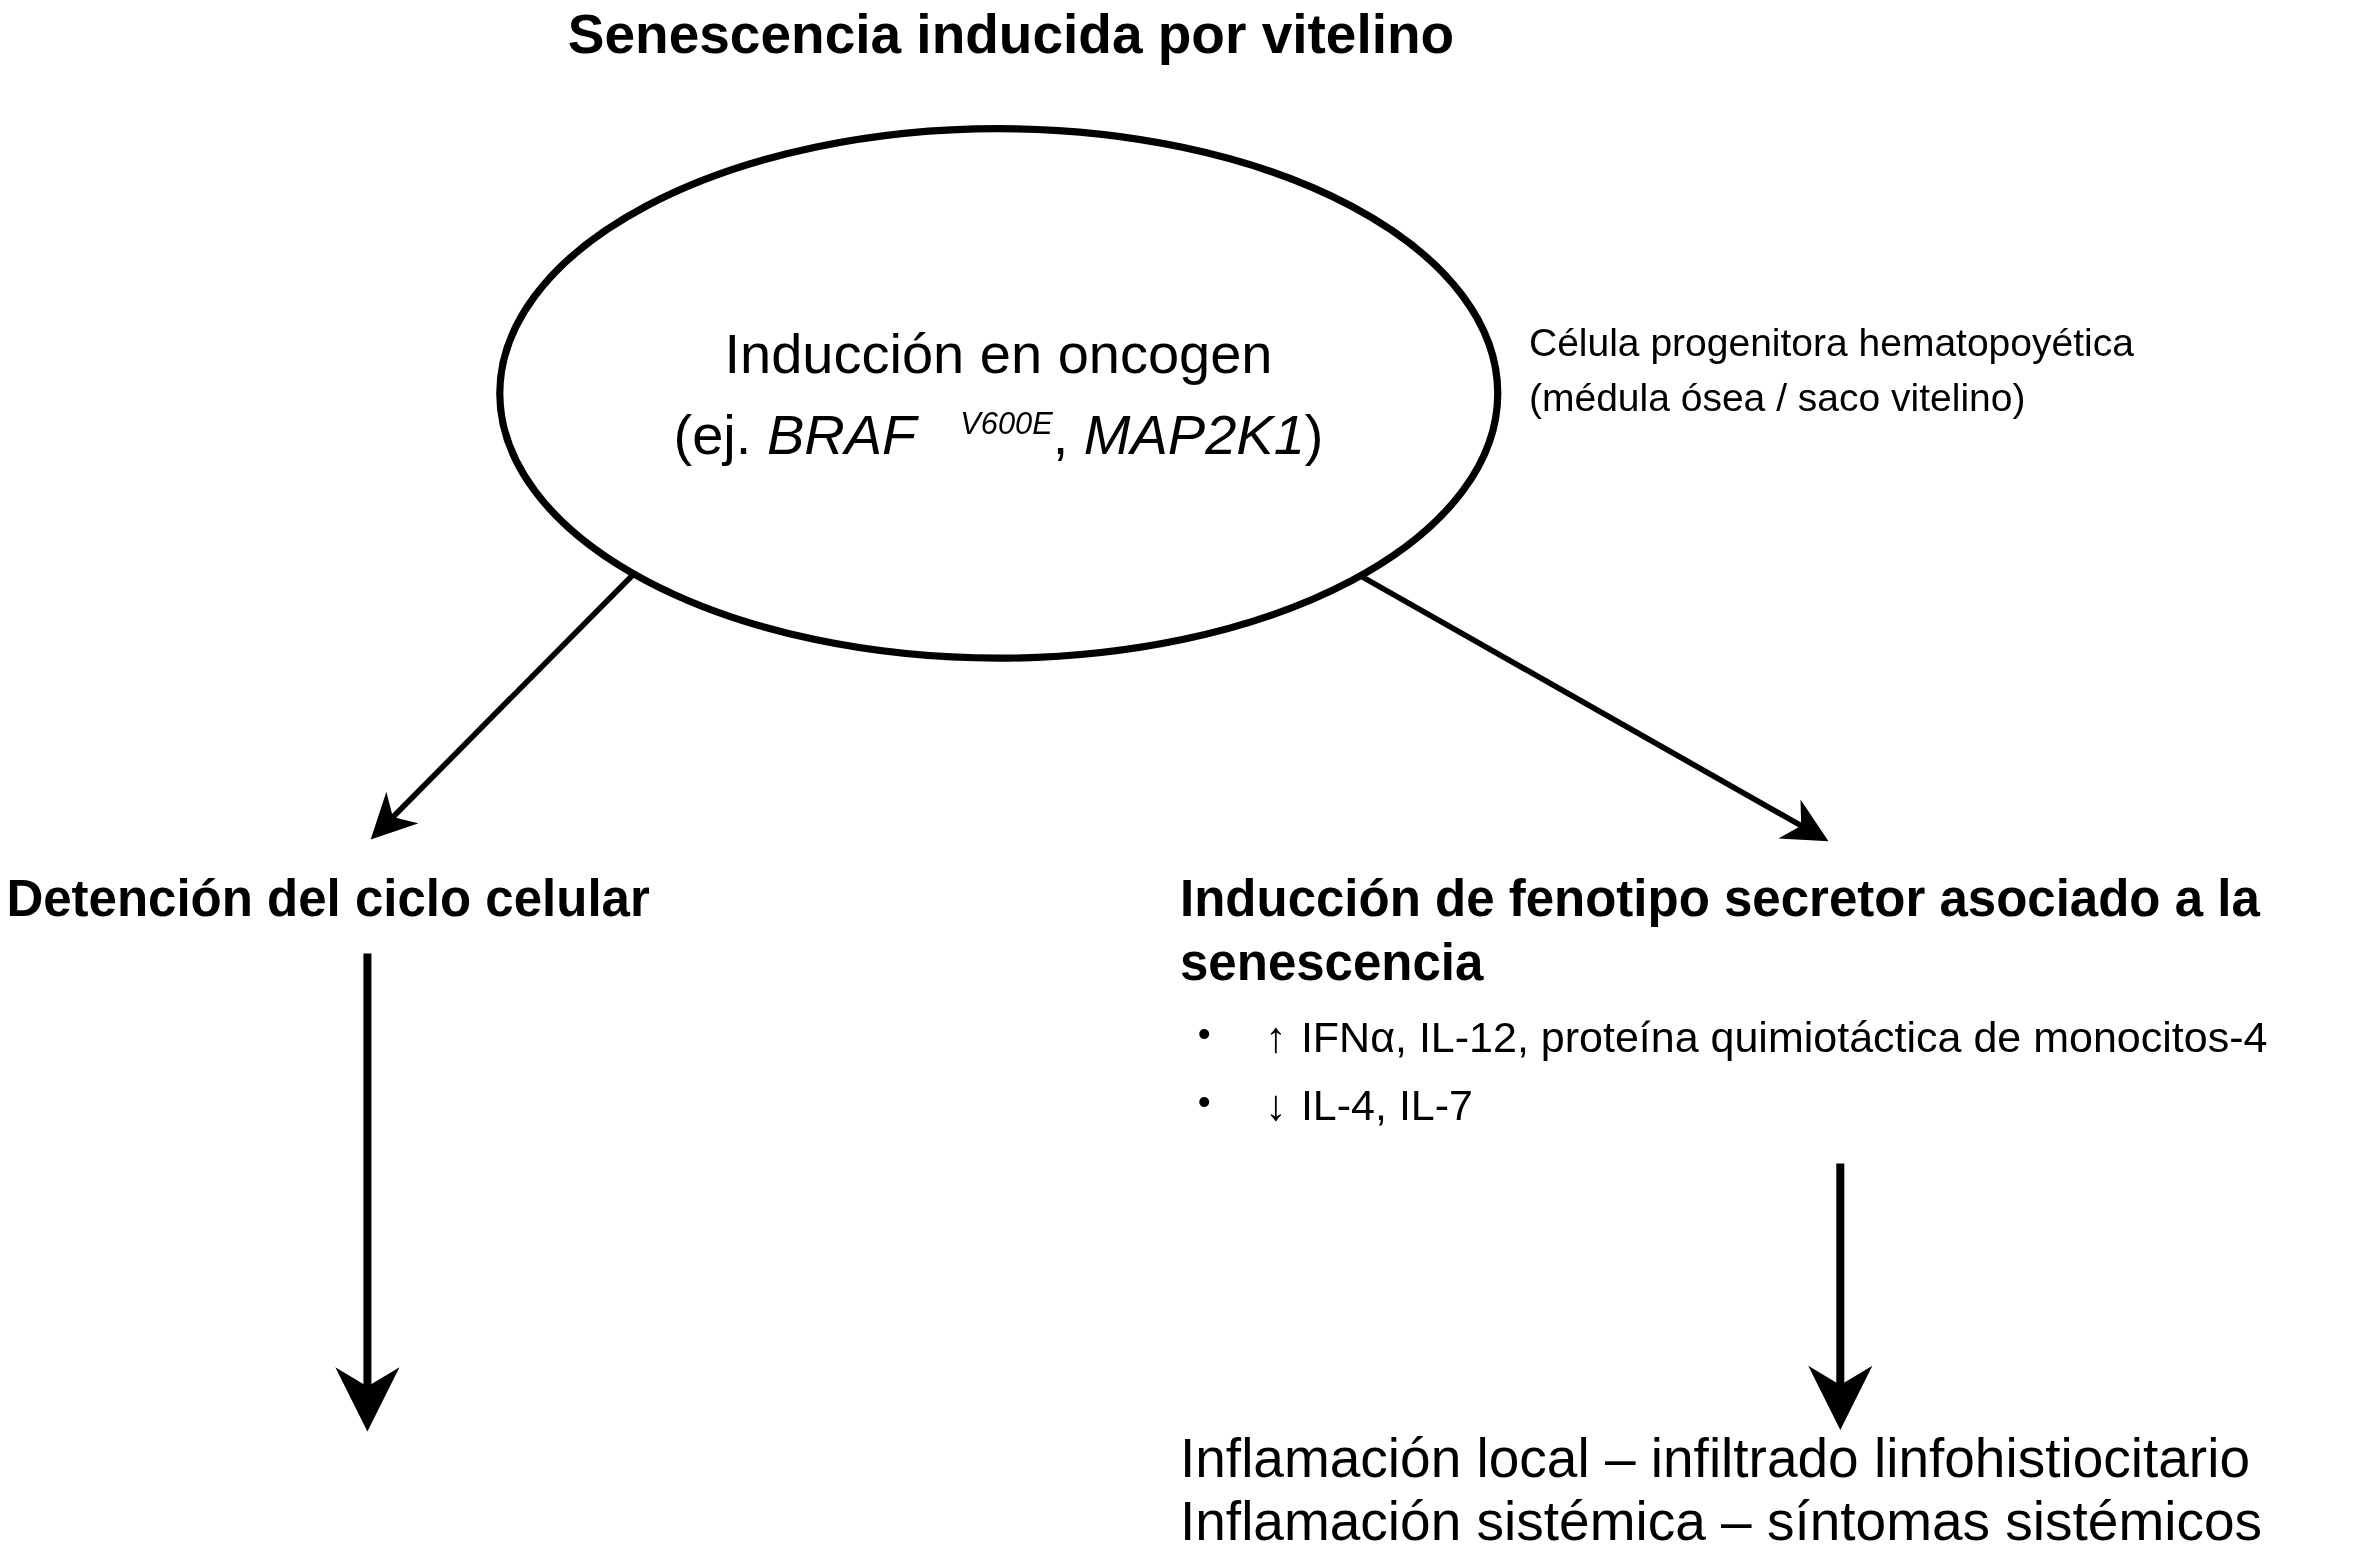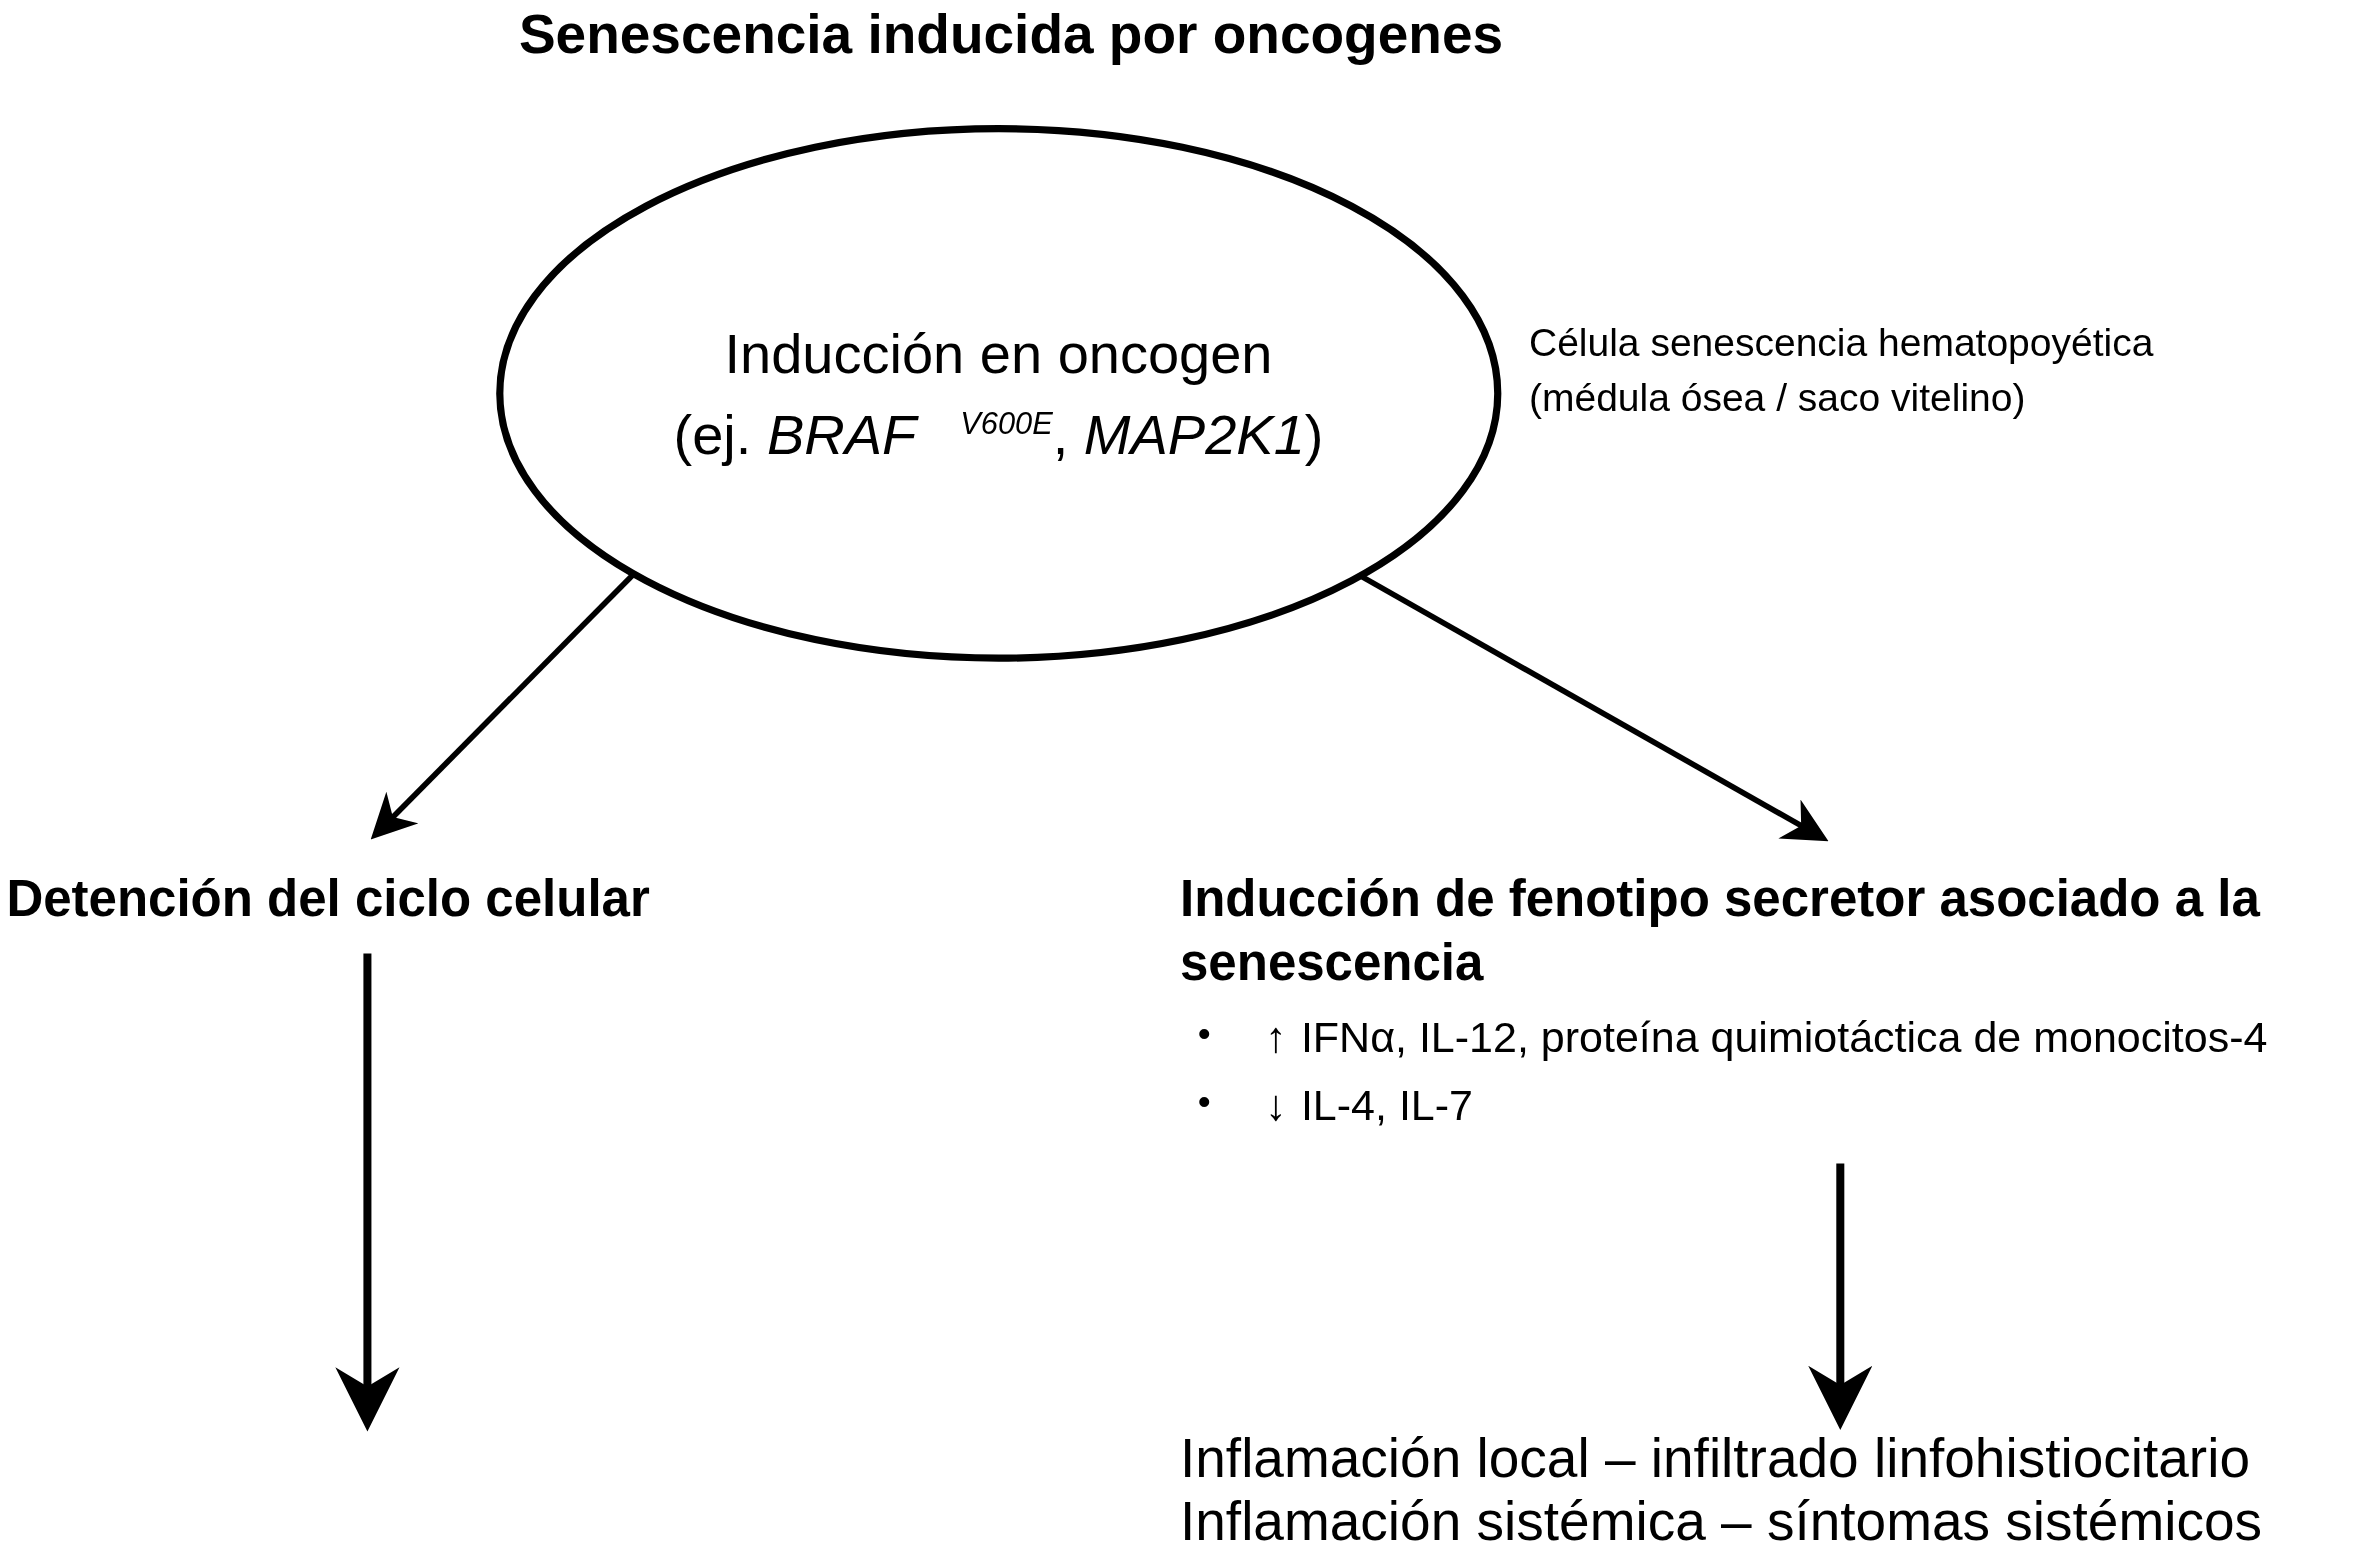--- a/index.html
+++ b/index.html
@@ -133,29 +133,29 @@
 
     <line x1="790" y1="715" x2="468" y2="1040" stroke="#000000" stroke-width="7" marker-end="url(#arrowhead)"></line>
 
     <line x1="1697" y1="718" x2="2272" y2="1044" stroke="#000000" stroke-width="7" marker-end="url(#arrowhead)"></line>
 
     <line x1="458" y1="1188" x2="458" y2="1772" stroke="#000000" stroke-width="10" marker-end="url(#arrowhead)"></line>
 
     <line x1="2294" y1="1450" x2="2294" y2="1770" stroke="#000000" stroke-width="10" marker-end="url(#arrowhead)"></line>
   </svg>
 
-  <h1 class="title">Senescencia inducida por oncogenes</h1>
+  <h1 class="title">Senescencia inducida por vitelino</h1>
 
   <div class="ellipse-text">
     <div>Inducción en oncogen</div>
     <div><span>(ej. </span><i>BRAF</i><sup><i>V600E</i></sup><span>, </span><i>MAP2K1</i><span>)</span></div>
   </div>
 
   <div class="cell-label">
-    <div>Célula senescencia hematopoyética</div>
+    <div>Célula progenitora hematopoyética</div>
     <div>(médula ósea / saco vitelino)</div>
   </div>
 
   <div class="heading left-heading">Detención del ciclo celular</div>
 
   <div class="heading right-heading">
     <div>Inducción de fenotipo secretor asociado a la</div>
     <div>senescencia</div>
   </div>
 

